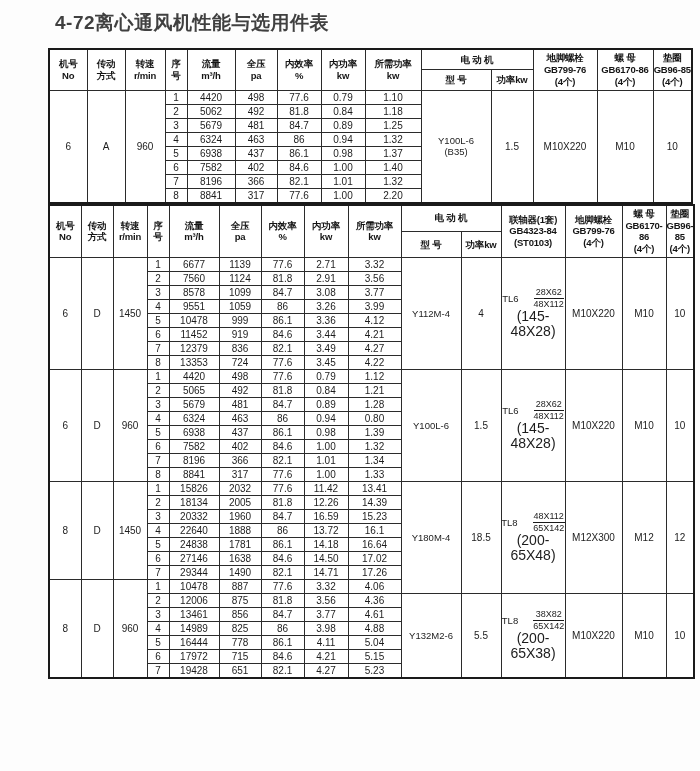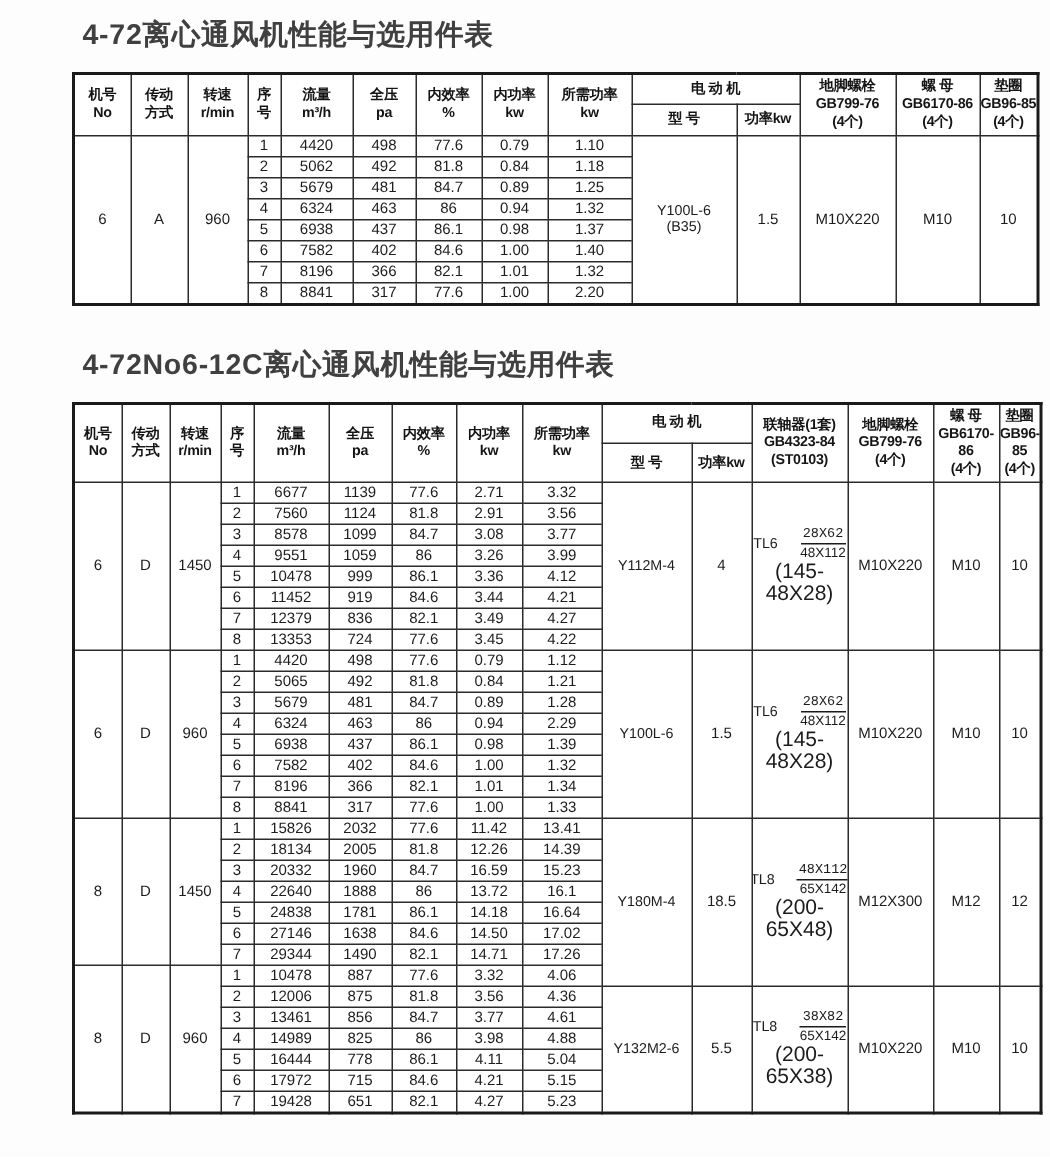--- a/index.html
+++ b/index.html
@@ -35,21 +35,21 @@
   table.perf tbody td{
     font-size:10px;height:13px;padding:0 1px;line-height:1.1;
     color:#1c1c1c;
   }
   table.perf tbody td[data-name="motor-model"],
   table.perf tbody td[data-name="coupler"]{font-size:9.5px;line-height:1.2;}
   .frac{
     display:inline-flex;flex-direction:column;vertical-align:middle;
     font-size:9px;line-height:1.15;margin-left:1px;text-align:center;
   }
-  .frac>span:first-child{border-bottom:1px solid #1a1a1a;padding:0 1px;font-family:Liberation Mono, monospace;}
+  .frac>span:first-child{border-bottom:1px solid #1a1a1a;padding:0 1px;}
   .coupler-line{display:flex;align-items:center;justify-content:center;gap:14px;}
   .coupler-note{font-size:14px;line-height:1.1;}
 </style>
 </head>
 <body>
 
 <div class="page" data-name="document-page">
 
   <h2 class="tbl-title" data-name="table1-title">4-72离心通风机性能与选用件表</h2>
   <table class="perf t1" data-name="performance-table-1">
@@ -201,21 +201,20 @@
           <td data-name="seq-no">8</td>
           <td data-name="flow-rate">8841</td>
           <td data-name="total-pressure">317</td>
           <td data-name="efficiency">77.6</td>
           <td data-name="internal-power">1.00</td>
           <td data-name="required-power">2.20</td>
         </tr>
       </tbody>
     </table>
 
-  <h2 class="tbl-title second" data-name="table2-title">4-72No6-12C离心通风机性能与选用件表</h2>
   <table class="perf t2" data-name="performance-table-2">
     <colgroup>
       <col style="width:32px">
         <col style="width:32px">
         <col style="width:34px">
       <col style="width:22px">
         <col style="width:50px">
         <col style="width:42px">
       <col style="width:43px">
         <col style="width:44px">
@@ -420,21 +419,21 @@
           <td data-name="efficiency">84.7</td>
           <td data-name="internal-power">0.89</td>
           <td data-name="required-power">1.28</td>
         </tr>
         <tr data-name="table-row">
           <td data-name="seq-no">4</td>
           <td data-name="flow-rate">6324</td>
           <td data-name="total-pressure">463</td>
           <td data-name="efficiency">86</td>
           <td data-name="internal-power">0.94</td>
-          <td data-name="required-power">2.29</td>
+          <td data-name="required-power">0.80</td>
         </tr>
         <tr data-name="table-row">
           <td data-name="seq-no">5</td>
           <td data-name="flow-rate">6938</td>
           <td data-name="total-pressure">437</td>
           <td data-name="efficiency">86.1</td>
           <td data-name="internal-power">0.98</td>
           <td data-name="required-power">1.39</td>
         </tr>
         <tr data-name="table-row">

